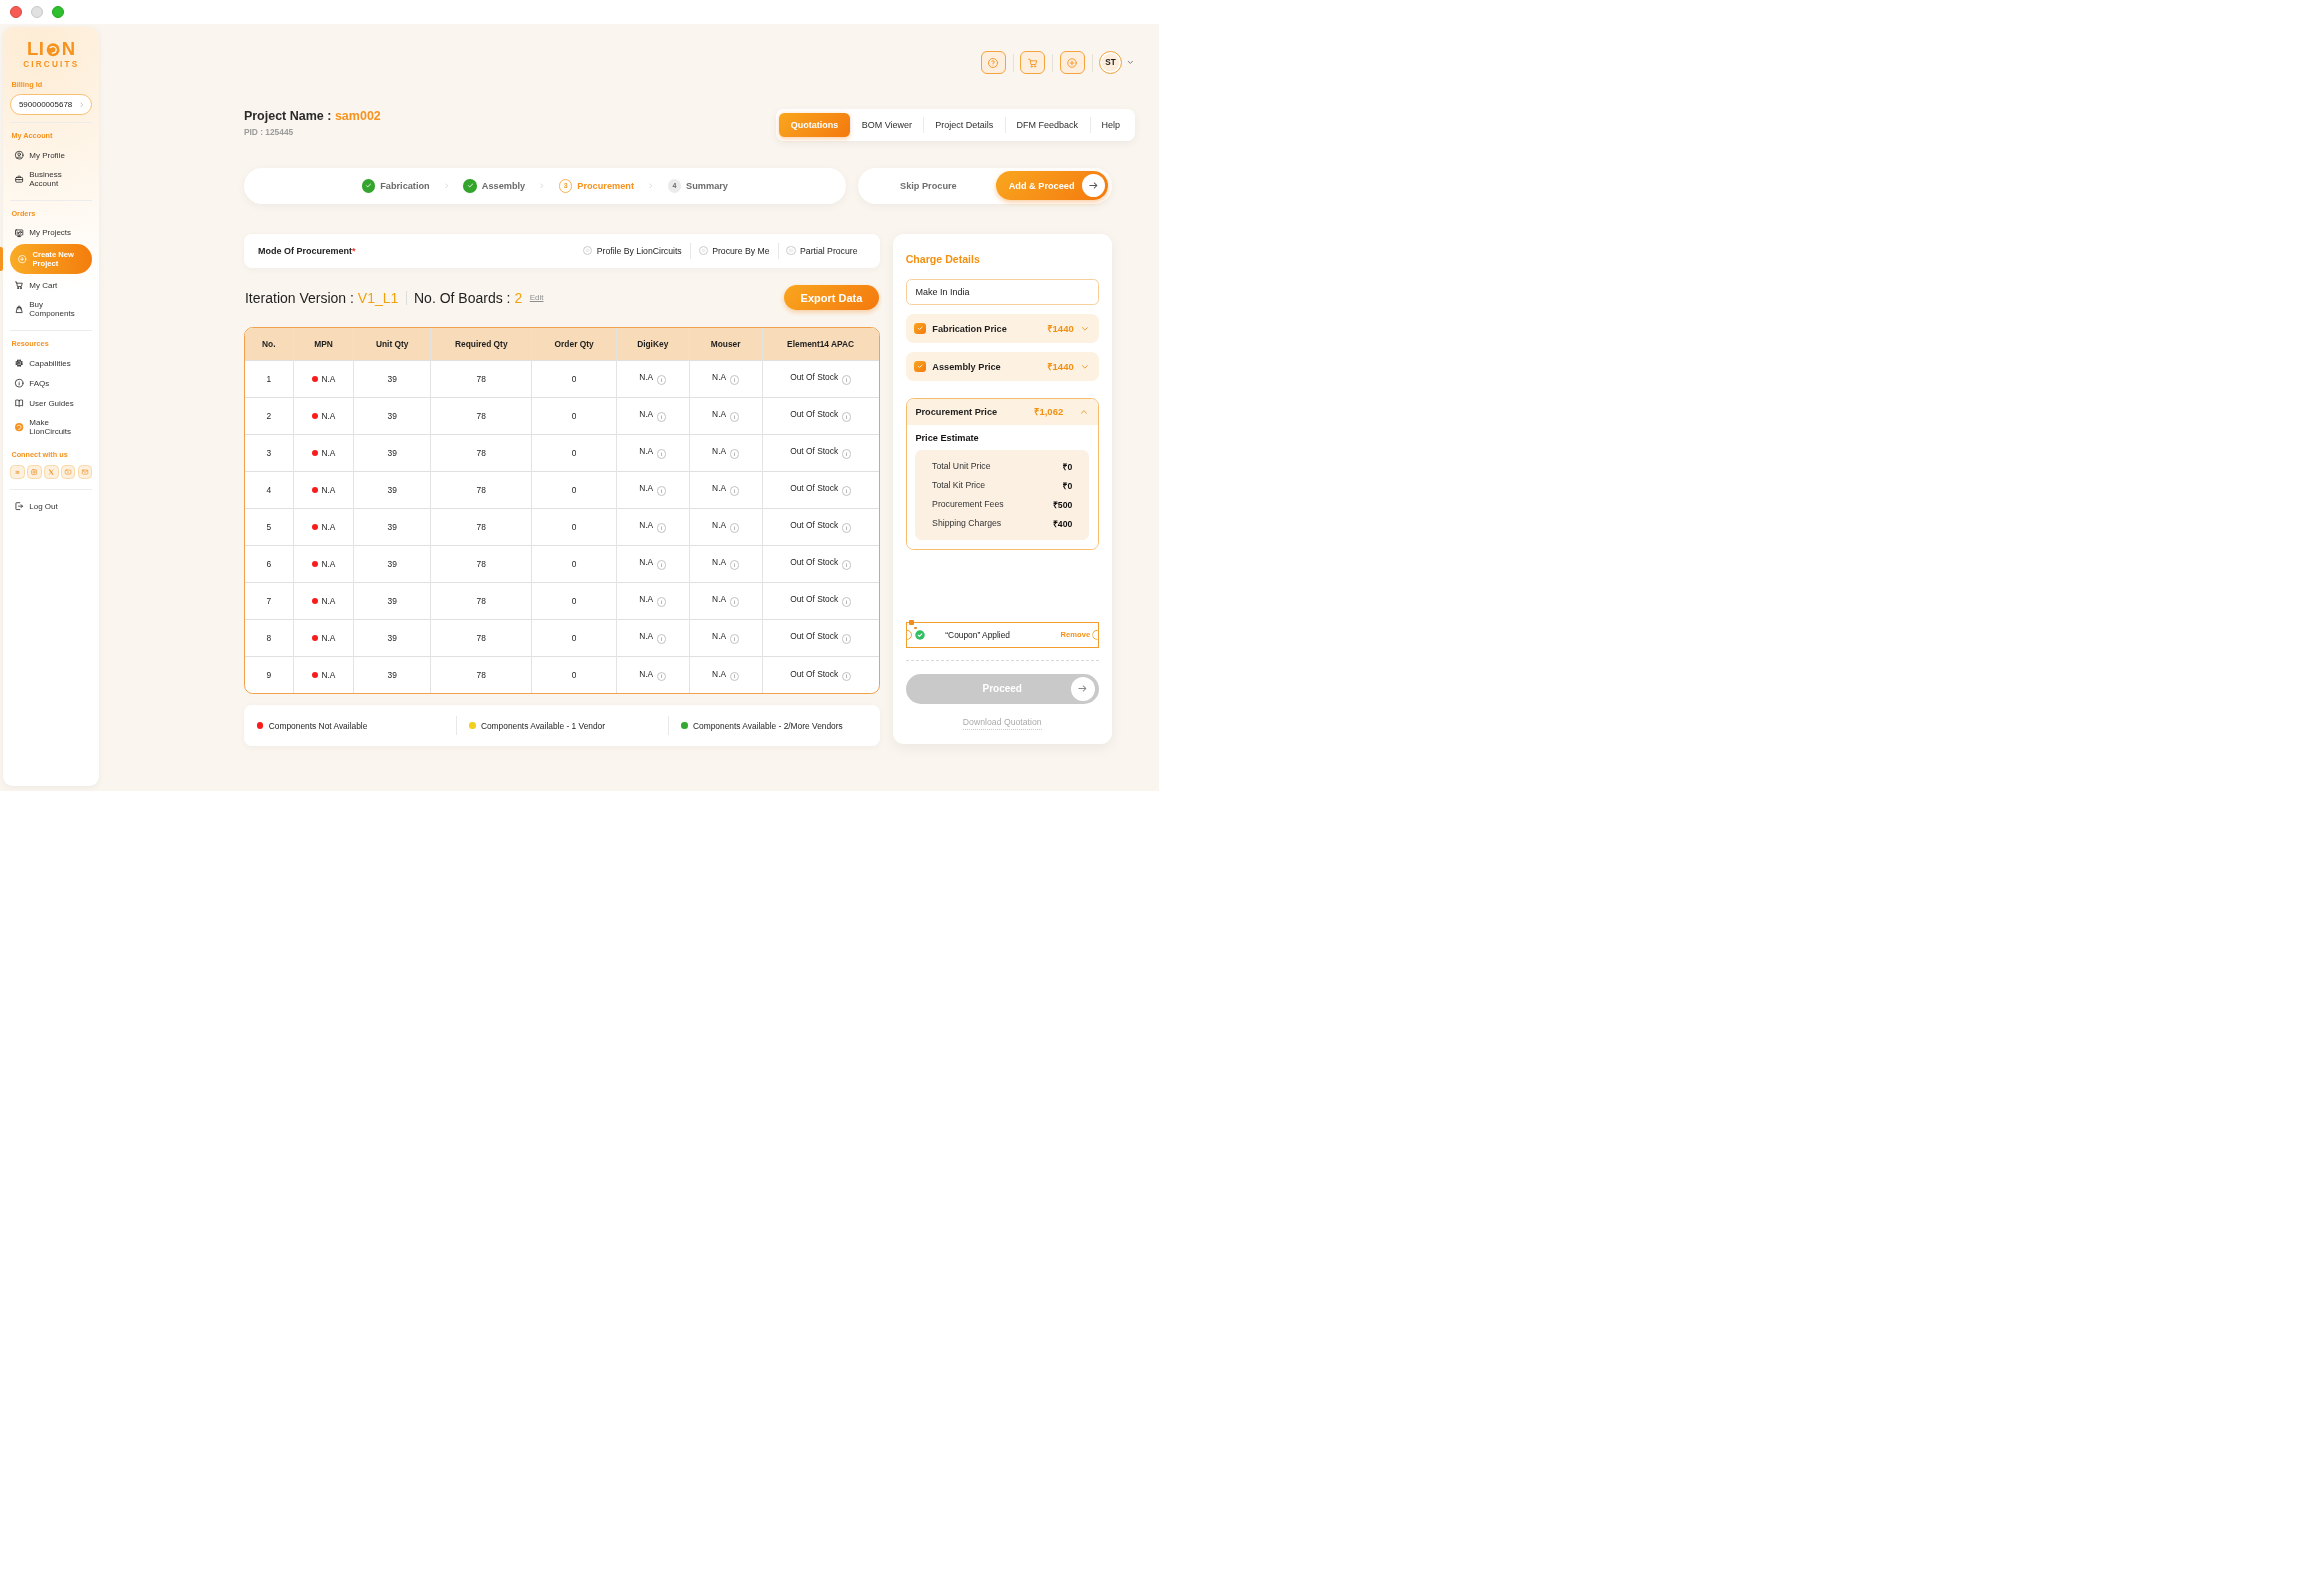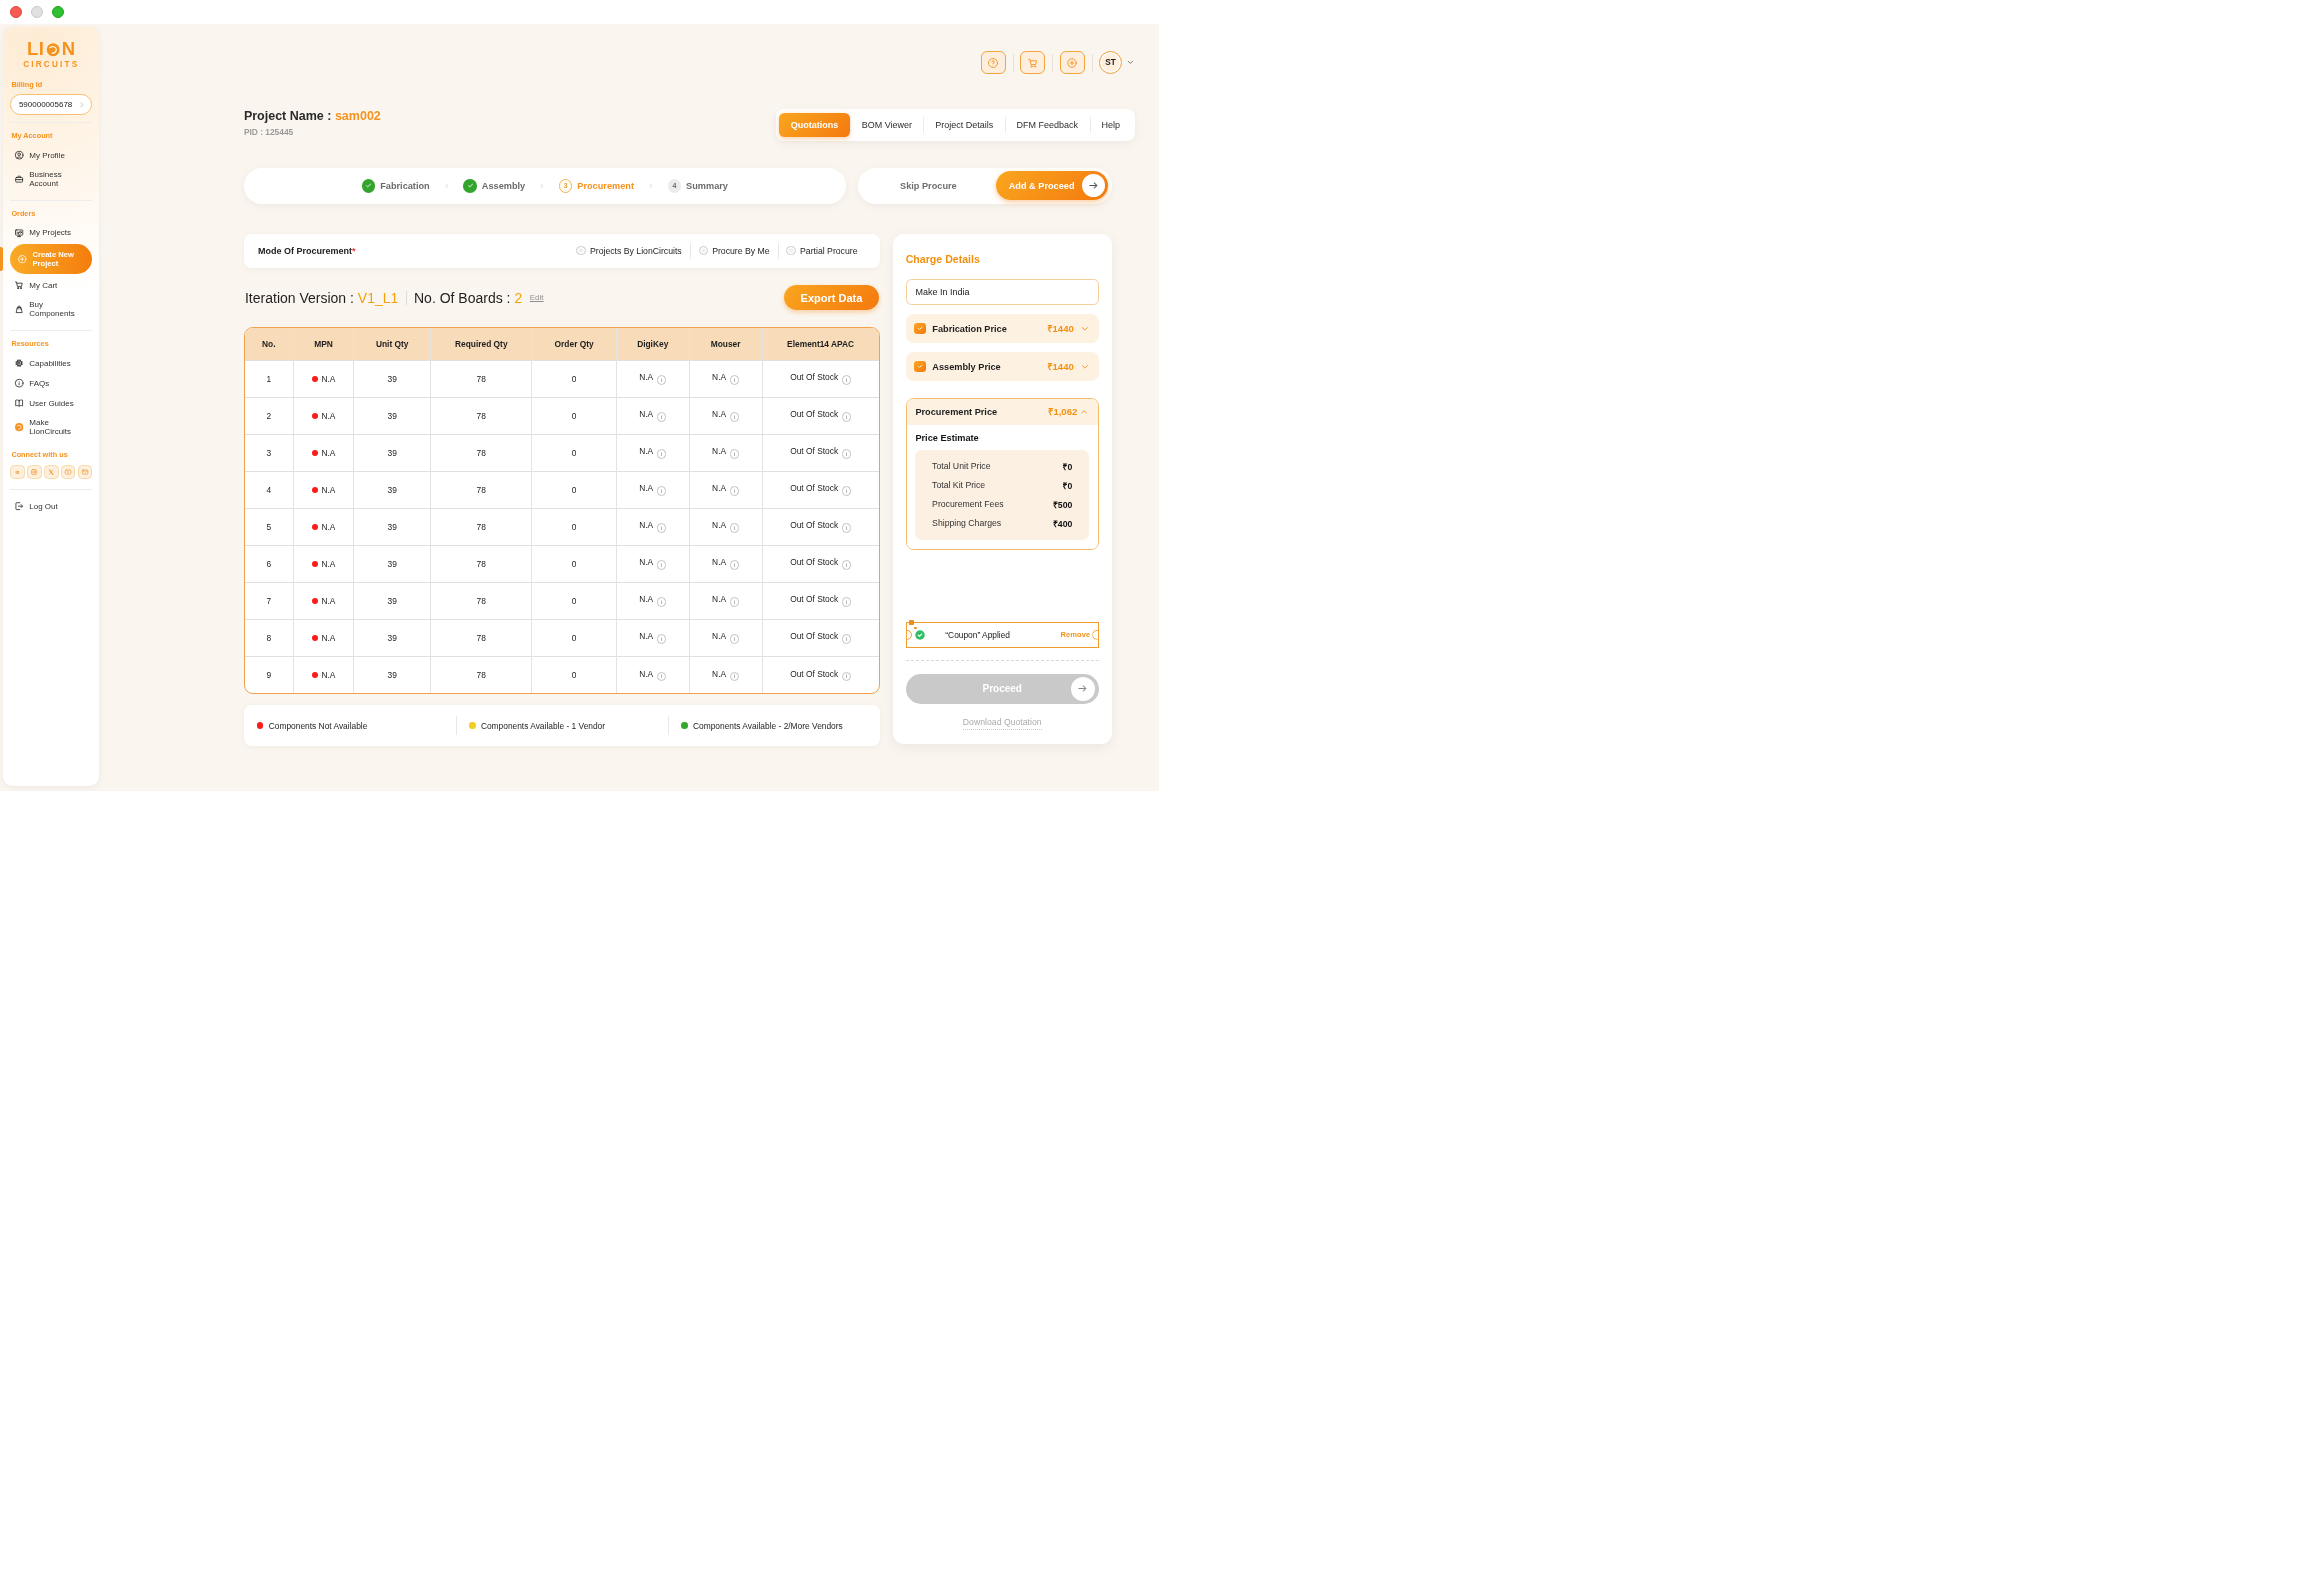--- a/index.html
+++ b/index.html
@@ -108,21 +108,21 @@
 .charge-title{color:#F29111;font-size:10.6px;font-weight:800;margin-top:5.4px}
 .region-box{margin-top:14px;border:0.5px solid #F7CF9A;border-radius:5.4px;padding:7px 8.7px;font-size:9px;color:#222;background:#fff}
 .price-card{margin-top:8.7px;background:var(--peach);border-radius:7.6px;padding:8.2px 8.7px;display:flex;align-items:center;gap:6.5px}
 .cbx{width:11.4px;height:11.4px;border-radius:3.3px;background:var(--grad);display:flex;align-items:center;justify-content:center;color:#fff;border:none;flex:none}
 .cbx .ic{width:6.5px;height:6.5px}
 .price-label{font-size:9.2px;font-weight:600;color:#1F1F1F;flex:1}
 .price-amt{font-size:9.5px;font-weight:800;color:#F29111}
 .chev{background:none;border:none;color:#EF9B2D;display:flex}
 .chev .ic{width:9.8px;height:9.8px}
 .proc-card{margin-top:16.3px;border:0.8px solid var(--peach-border);border-radius:7.6px;overflow:hidden}
-.proc-head{background:var(--peach);padding:6.5px 8.7px;display:flex;align-items:center;gap:2px}
+.proc-head{background:var(--peach);padding:6.5px 8.7px;display:flex;align-items:center;gap:16px}
 .proc-label{font-size:9.2px;font-weight:700;color:#1F1F1F;flex:1}
 .proc-body{padding:8.7px;background:#fff}
 .estimate-title{font-size:9.2px;font-weight:700;color:#141414}
 .estimate-box{margin-top:6.5px;background:#FBF0E2;border-radius:6.5px;padding:3.8px 8.7px}
 .est-row{display:flex;justify-content:space-between;margin:7px 8px;font-size:8.7px;color:#333}
 .est-amt{font-weight:700;color:#111}
 .coupon{margin-top:auto;position:relative;border:0.8px solid #F49D2C;border-radius:0;padding:6px 7.6px;display:flex;align-items:center;gap:19px;background:#fff}
 .coupon::before,.coupon::after{content:"";position:absolute;top:50%;width:8.2px;height:8.2px;background:#fff;border:0.8px solid #F49D2C;border-radius:50%;transform:translateY(-50%)}
 .coupon::before{left:-4.9px;clip-path:inset(0 0 0 50%)}
 .coupon::after{right:-4.9px;clip-path:inset(0 50% 0 0)}
@@ -452,21 +452,21 @@
       </div>
       <div class="body-row">
         <div class="left-col">
           <div class="mode-card">
             <span class="mode-label">
               <span>Mode Of Procurement</span><span class="req">*</span>
             </span>
             <div class="radios" id="radios">
                 <button class="radio">
     <span class="rb"></span>
-                  <span>Projects By LionCircuits</span>
+                  <span>Profile By LionCircuits</span>
                 </button>
                 <span class="radio-sep"></span>
                 <button class="radio">
     <span class="rb"></span>
                   <span>Procure By Me</span>
                 </button>
                 <span class="radio-sep"></span>
                 <button class="radio">
     <span class="rb"></span>
                   <span>Partial Procure</span>

